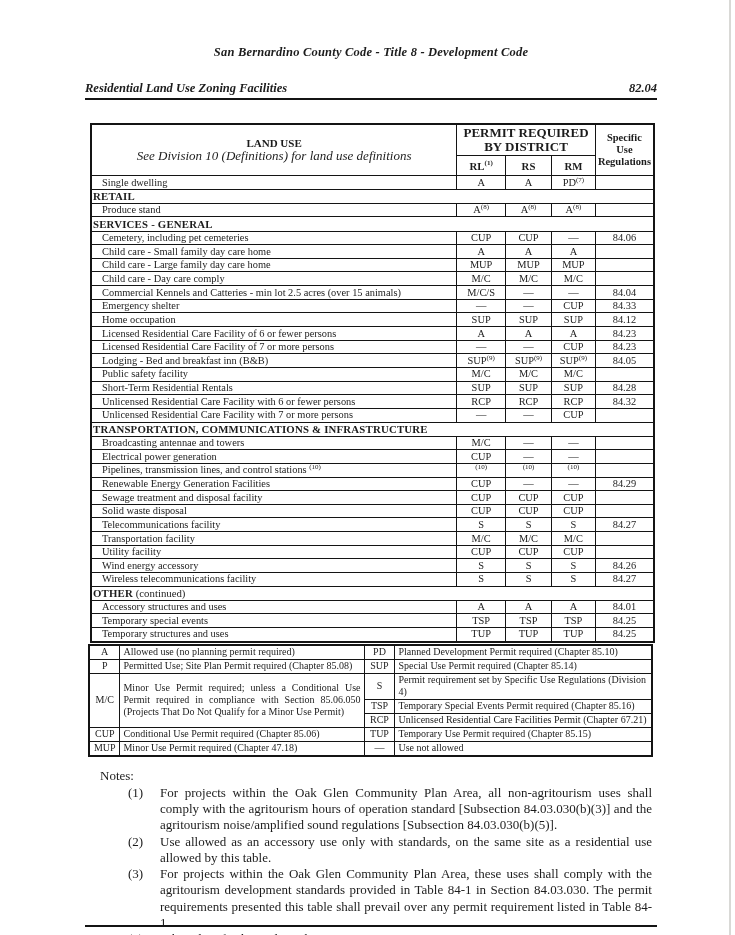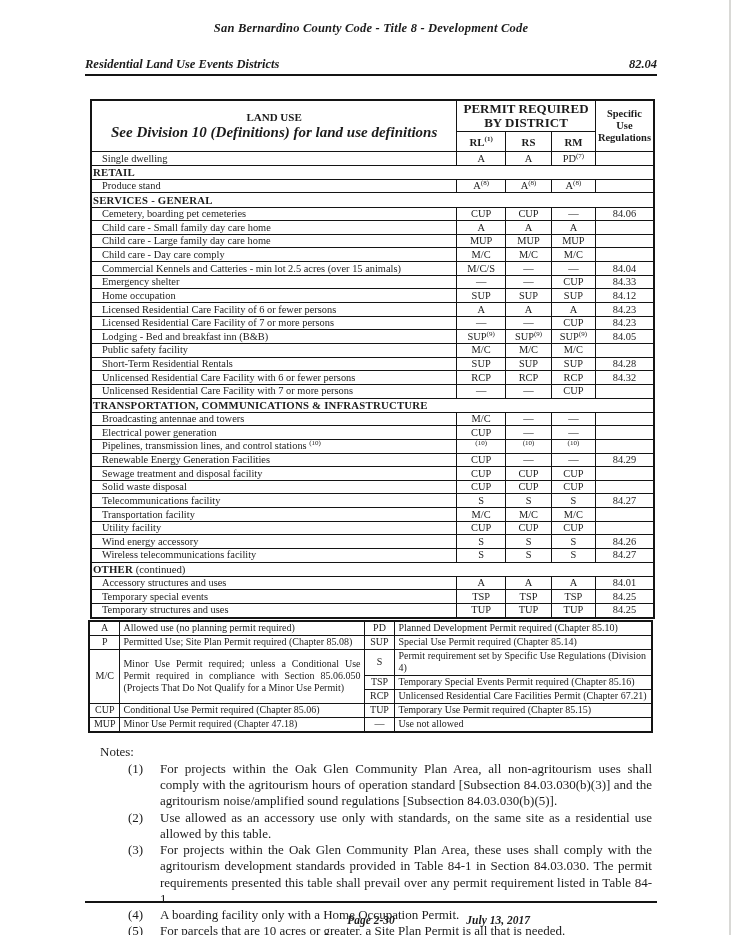--- a/index.html
+++ b/index.html
@@ -5,21 +5,21 @@
   * { box-sizing: border-box; }
   html,body { margin:0; padding:0; }
   body {
     width:735px; height:935px;
     background:#ffffff;
     font-family:"Liberation Serif","DejaVu Serif",serif;
     color:#1c1c1c;
     position:relative;
     overflow:hidden;
   }
-  .page { position:absolute; inset:0; padding:14px 78px 0 85px; }
+  .page { position:absolute; inset:0; padding:14px 78px 0 85px;margin-top:24px; }
   .scan-edge { position:absolute; top:0; right:4px; width:2px; height:100%; background:#d9d9d6; }
 
   .doc-header {
     text-align:center; font-style:italic; font-weight:bold;
     font-size:12.5px; margin-top:7px; letter-spacing:0.2px;
   }
   .section-bar {
     display:flex; justify-content:space-between; align-items:flex-end;
     font-style:italic; font-weight:bold; font-size:12.5px;
     margin-top:21px; padding-bottom:2px;
@@ -30,21 +30,21 @@
   table { border-collapse:collapse; }
   .main-table {
     width:565px; margin:23px 0 0 5px;
     font-size:10.4px; border:2px solid #141414;
   }
   .main-table th, .main-table td {
     border:1.4px solid #141414; padding:0.5px 2px; line-height:1.12;
   }
   .main-table thead th { font-weight:bold; text-align:center; vertical-align:middle; }
   .th-landuse-title { font-size:11px; }
-  .th-landuse-sub { font-weight:bold; font-style:italic; font-size:15px; }
+  .th-landuse-sub { font-weight:normal; font-style:italic; font-size:13px; }
   .th-permit { height:24px; font-size:13px; }
   .th-district { height:20px; font-size:10.8px; font-weight:normal; }
   .th-spec { font-size:10.5px; }
   .main-table td { height:12px; vertical-align:middle; }
   td.use-label { text-align:left; padding-left:10px;border-radius:6px; }
   td.val { text-align:center; }
   td.section-cell { font-weight:bold; font-size:10.8px; padding-left:1px; letter-spacing:0.2px; }
   td.section-cell .suffix { font-weight:normal; letter-spacing:0; }
   sup { font-size:7px; line-height:0; }
 
@@ -78,21 +78,21 @@
   .footer .fr { text-align:left; }
 </style>
 </head>
 <body>
 
 <div class="page">
 
   <div class="doc-header">San Bernardino County Code - Title 8 - Development Code</div>
 
   <div class="section-bar">
-    <span>Residential Land Use Events Districts</span>
+    <span>Residential Land Use Zoning Facilities</span>
     <span>82.04</span>
   </div>
 
   <table class="main-table">
     <colgroup>
       <col style="width:368px">
         <col style="width:49px">
         <col style="width:46px">
         <col style="width:44px">
         <col style="width:58px">
@@ -127,21 +127,21 @@
           <td class="use-label">Produce stand</td>
           <td class="val">A<sup>(8)</sup></td>
           <td class="val">A<sup>(8)</sup></td>
           <td class="val">A<sup>(8)</sup></td>
           <td class="val"></td>
         </tr>
         <tr>
           <td class="section-cell" colspan="5">SERVICES - GENERAL</td>
         </tr>
         <tr>
-          <td class="use-label">Cemetery, boarding pet cemeteries</td>
+          <td class="use-label">Cemetery, including pet cemeteries</td>
           <td class="val">CUP</td>
           <td class="val">CUP</td>
           <td class="val">—</td>
           <td class="val">84.06</td>
         </tr>
         <tr>
           <td class="use-label">Child care - Small family day care home</td>
           <td class="val">A</td>
           <td class="val">A</td>
           <td class="val">A</td>

